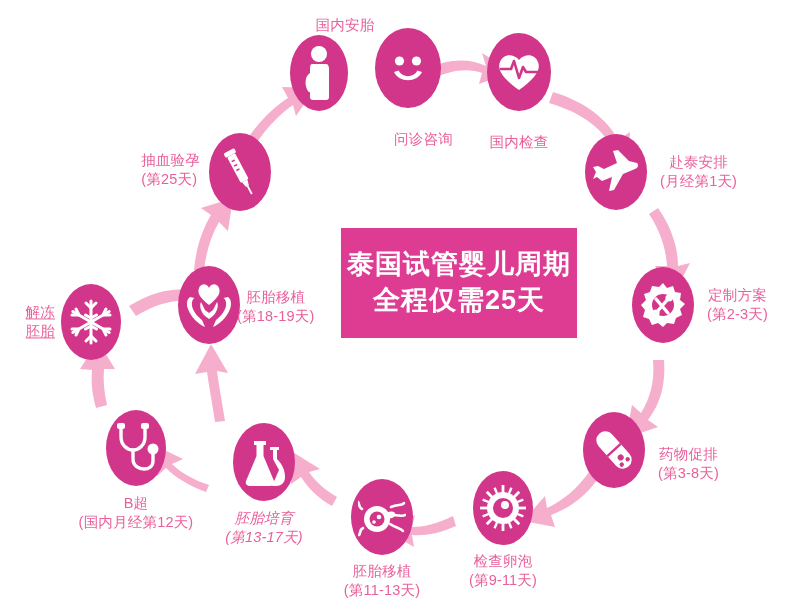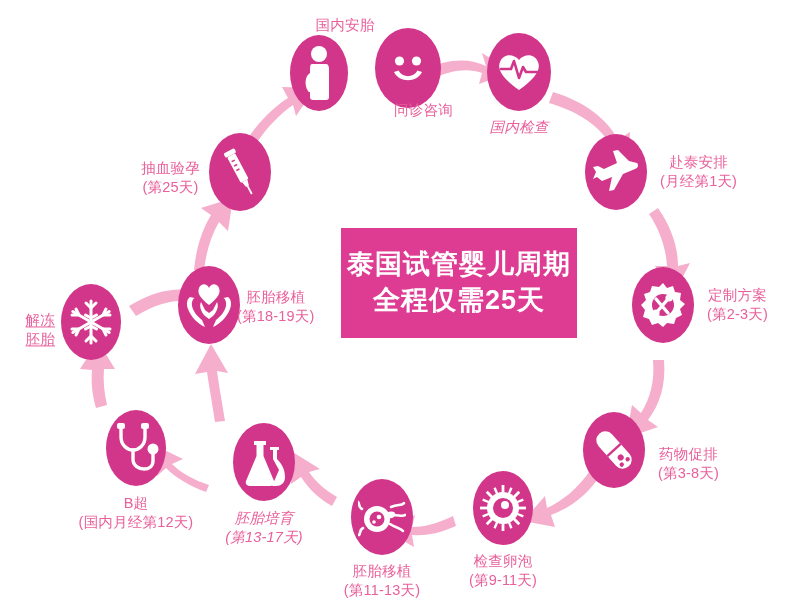--- a/index.html
+++ b/index.html
@@ -58,22 +58,21 @@
     text-align: center;
   }
   .lbl-right {
     left: 50%;
     transform: translateY(-50%);
     text-align: center;
   }
   .lbl-left {
     right: 50%;
     transform: translateY(-50%);
-    text-align: center;
-    margin-top: 8px;
+    text-align: left;
   }
   .lbl-above {
     left: 50%;
     transform: translateX(-50%);
     text-align: center;
     margin-left: 26px;
   }
   .center-box {
     position: absolute;
     left: 341px;
@@ -133,33 +132,33 @@
 
   <div class="node" style="left:408px; top:68px;">
     <div class="node-disc" style="width:66px; height:80px;">
       <svg width="54" height="54" viewBox="0 0 54 54">
         <circle cx="27" cy="27" r="26" fill="#ffffff" opacity="0"></circle>
         <circle cx="18.5" cy="20" r="4.6" fill="#ffffff"></circle>
         <circle cx="35.5" cy="20" r="4.6" fill="#ffffff"></circle>
         <path d="M13 31 C18 42, 36 42, 41 31 L36.5 29.5 C32.5 37, 21.5 37, 17.5 29.5 Z" fill="#ffffff"></path>
       </svg>
     </div>
-    <div class="node-label lbl-below" style="top:33px;padding-left:31px;">
+    <div class="node-label lbl-below" style="top:62px;padding-left:31px;">
       <div>问诊咨询</div>
     </div>
   </div>
 
   <div class="node" style="left:519px; top:72px;">
     <div class="node-disc" style="width:64px; height:78px;">
       <svg width="50" height="50" viewBox="0 0 50 50">
         <path d="M25 43 C8 31, 3 22, 6 15 C9 7, 19 6, 25 13 C31 6, 41 7, 44 15 C47 22, 42 31, 25 43 Z" fill="#ffffff"></path>
         <path d="M7 22 L17 22 L20 14 L25 31 L29 20 L32 25 L43 25" stroke="#D1368A" stroke-width="2.6" fill="none" stroke-linejoin="round" stroke-linecap="round"></path>
       </svg>
     </div>
-    <div class="node-label lbl-below" style="top:46px;font-style:italic;">
+    <div class="node-label lbl-below" style="top:61px;">
       <div>国内检查</div>
     </div>
   </div>
 
   <div class="node" style="left:616px; top:172px;">
     <div class="node-disc" style="width:62px; height:76px;">
       <svg width="50" height="44" viewBox="0 0 50 44">
         <path d="M46 13 C48 15, 47 18, 44 19 L32 24 L23 40 L18 41 L21 27 L11 31 L6 27 L2 29 L5 22 L2 17 L7 16 L13 19 L26 13 L22 1 L27 0 L38 11 Z" fill="#ffffff"></path>
       </svg>
     </div>

